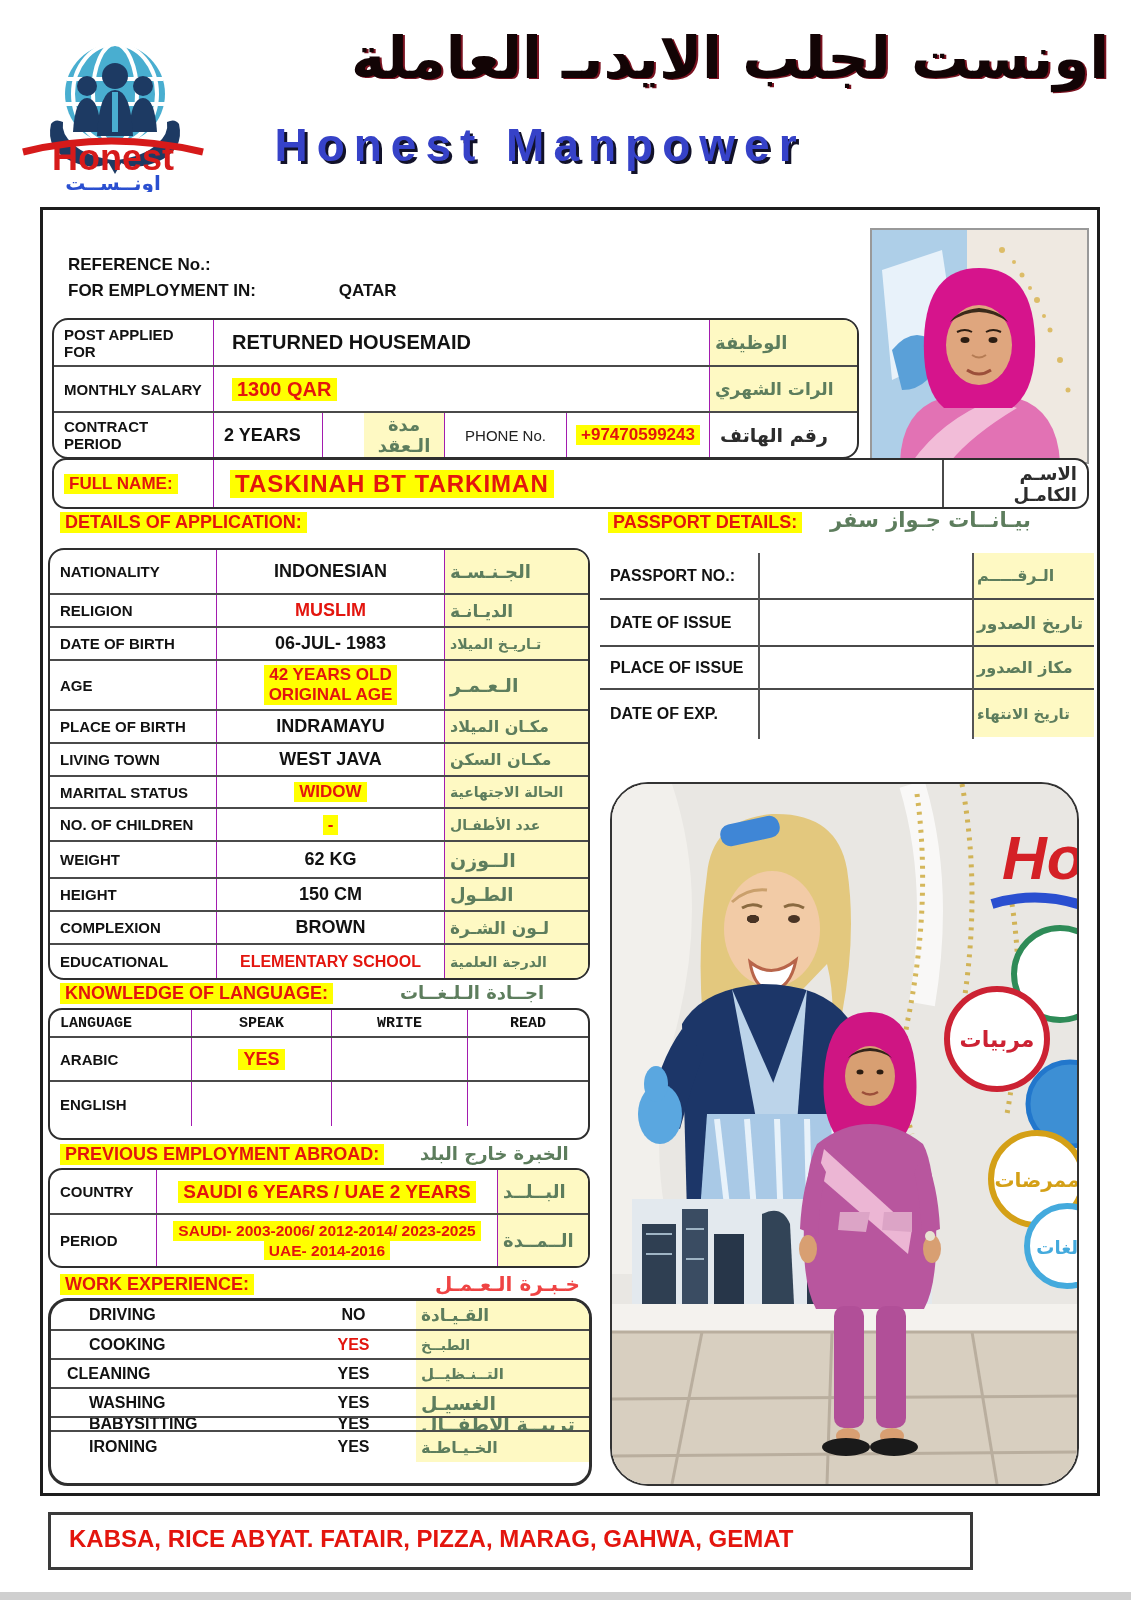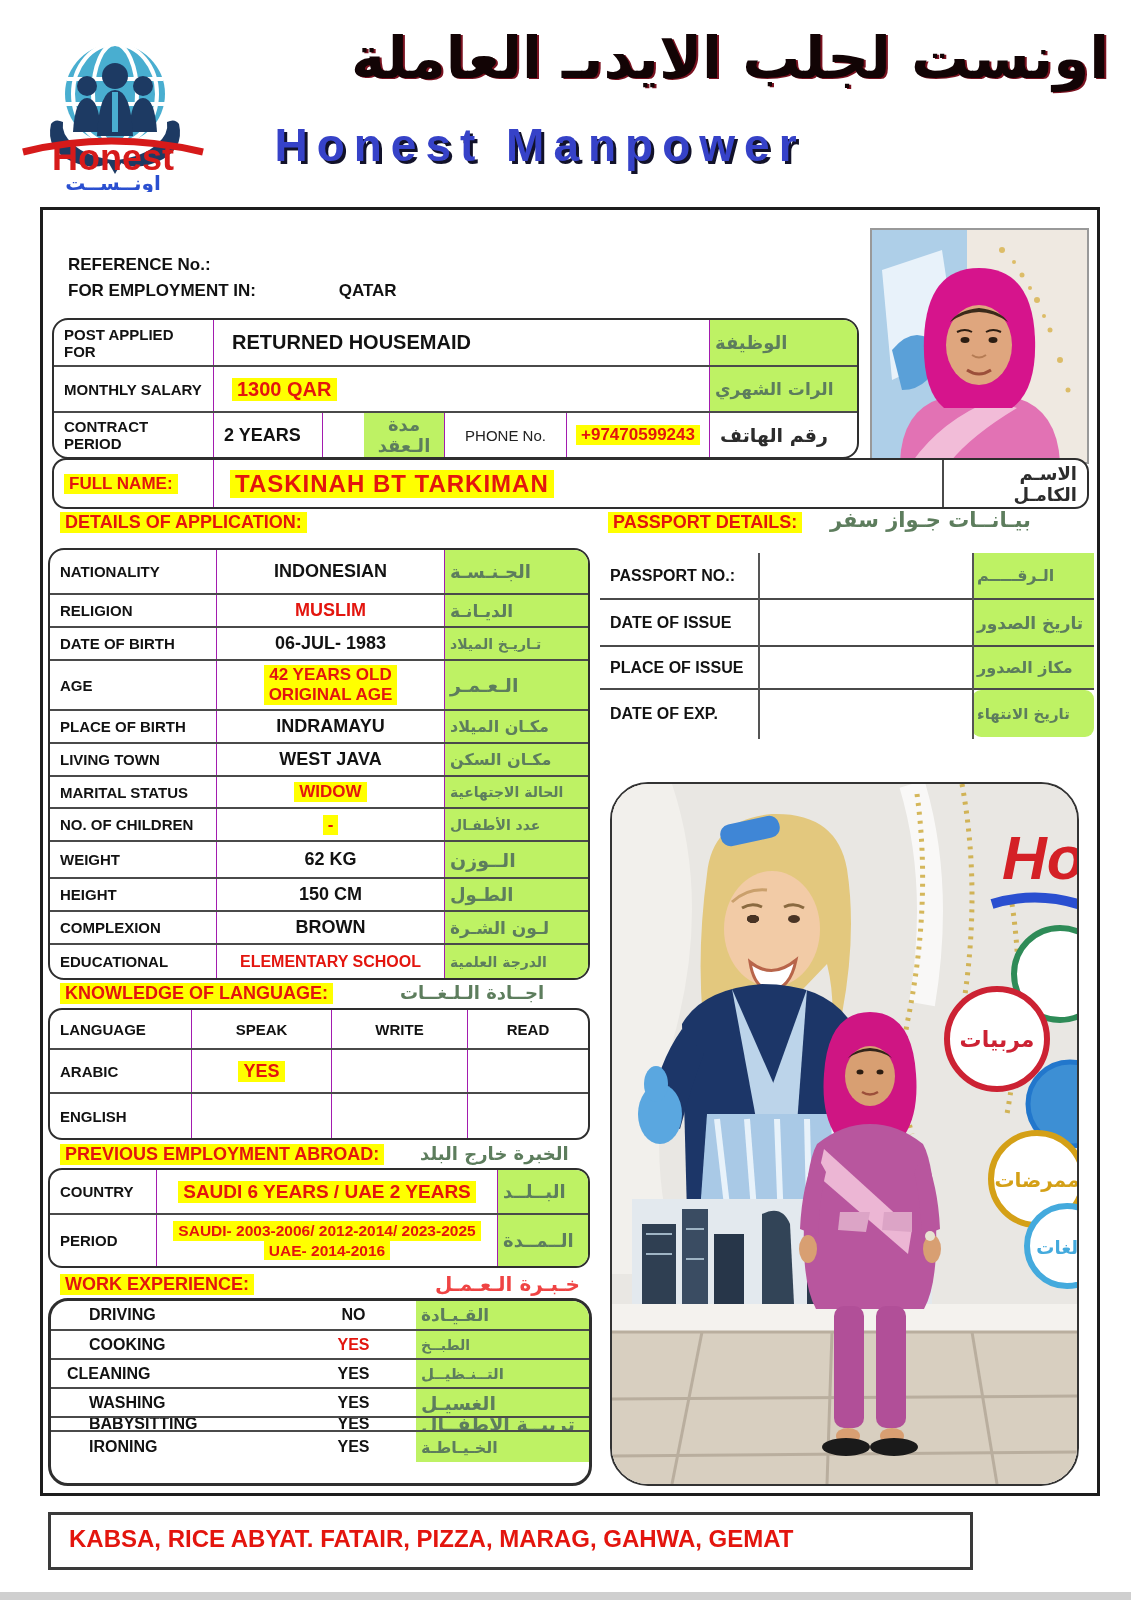--- a/index.html
+++ b/index.html
@@ -22,21 +22,21 @@
   .tbl{position:absolute;border:2px solid #2e2e2e;border-radius:16px;overflow:hidden;background:#fff;}
   .row{display:grid;box-sizing:border-box;}
   .cell{display:flex;align-items:center;box-sizing:border-box;padding:0 10px;overflow:hidden;}
   .bb{border-bottom:2px solid #4a4a4a;}
   .br{border-right:1px solid #a21caf;}
   .lab{font-weight:bold;font-size:15px;color:#121212;}
   .val{font-weight:bold;font-size:18px;color:#121212;}
   .chip{background:#ffff00;color:#e3150e;font-weight:bold;display:inline-block;padding:0 5px;}
   .redtx{color:#e3150e;}
   .ar{font-family:"DejaVu Sans",sans-serif;direction:rtl;font-weight:bold;}
-  .arg{color:#5d7d5d;background:#bef264;padding:0 5px;}
+  .arg{color:#5d7d5d;background:#fef9c3;padding:0 5px;}
   .ard{color:#2c2c2c;}
   .ctr{justify-content:center;text-align:center;}
   .rt{justify-content:flex-end;text-align:right;}
   
   .sechead{position:absolute;font-weight:bold;font-size:18px;}
   
   #passport-table{left:600px;top:553px;width:494px;height:186px;}
   #passport-table .vline{position:absolute;top:0;bottom:0;width:2px;background:#555;}
   
   
@@ -252,29 +252,29 @@
       <div class="cell rt ar arg" style="font-size:17px;">تاريخ الصدور</div>
     </div>
     <div class="row bb" style="grid-template-columns:158px 214px 1fr;height:43px;">
       <div class="cell lab" style="font-size:16px;">PLACE OF ISSUE</div>
       <div class="cell"></div>
       <div class="cell rt ar arg" style="font-size:16px;">مكاز الصدور</div>
     </div>
     <div class="row" style="grid-template-columns:158px 214px 1fr;height:47px;">
       <div class="cell lab" style="font-size:16px;">DATE OF EXP.</div>
       <div class="cell"></div>
-      <div class="cell rt ar arg" style="font-size:15px;border-radius:9px;">تاريخ الانتهاء</div>
+      <div class="cell rt ar arg" style="font-size:15px;">تاريخ الانتهاء</div>
     </div>
   </div>
 
   <div class="sechead" style="left:60px;top:983px;"><span class="chip" style="font-size:18px;">KNOWLEDGE OF LANGUAGE:</span></div>
   <div class="sechead ar" style="left:400px;top:982px;width:185px;text-align:left;color:#5d7d5d;font-size:18px;">اجــادة الـلـغــات</div>
 
   <div class="tbl" style="left:48px;top:1008px;width:538px;height:128px;border-radius:14px;">
-    <div class="row bb" style="grid-template-columns:142px 140px 136px 1fr;height:40px;">
+    <div class="row bb" style="grid-template-columns:142px 140px 136px 1fr;height:28px;font-family:Liberation Mono, monospace;">
       <div class="cell br lab">LANGUAGE</div>
       <div class="cell br ctr lab">SPEAK</div>
       <div class="cell br ctr lab">WRITE</div>
       <div class="cell ctr lab">READ</div>
     </div>
     <div class="row bb" style="grid-template-columns:142px 140px 136px 1fr;height:44px;">
       <div class="cell br lab">ARABIC</div>
       <div class="cell br ctr">
           <span class="chip" style="font-size:18px;">YES</span>
         </div>

